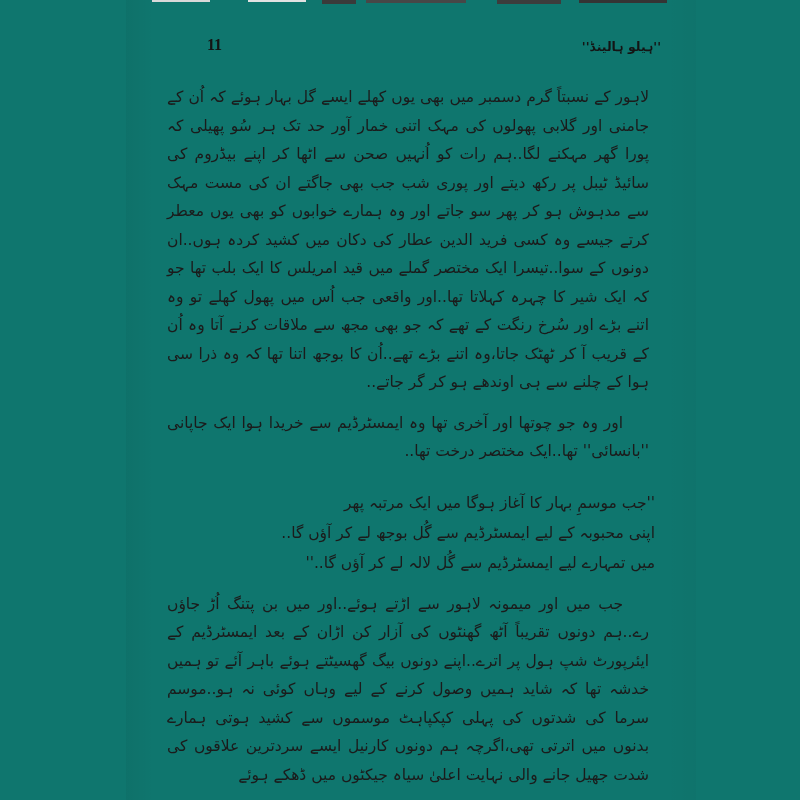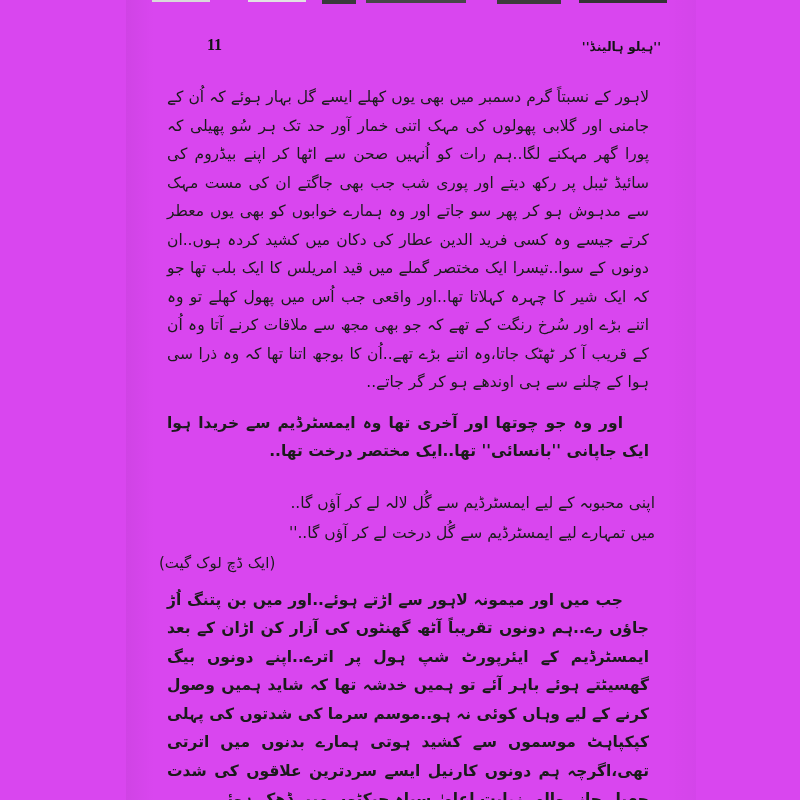--- a/index.html
+++ b/index.html
@@ -3,21 +3,21 @@
 <meta charset="utf-8">
 <style>
   html, body { margin:0; padding:0; }
   body {
     width:800px; height:800px;
     background:#fbfbfa;
     font-family:"DejaVu Sans", sans-serif;
   }
   .scan {
     position:relative; width:800px; height:800px;
-    background:#d946ef; overflow:hidden;
+    background:#0f766e; overflow:hidden;
   }
   
   .left-shade {
     position:absolute; left:126px; top:0; width:28px; height:800px;
     background:linear-gradient(to right, rgba(0,0,0,0.045), rgba(0,0,0,0));
   }
   .right-shade {
     position:absolute; left:666px; top:0; width:30px; height:800px;
     background:linear-gradient(to left, rgba(0,0,0,0.025), rgba(0,0,0,0));
   }
@@ -43,21 +43,21 @@
     direction:rtl; font-size:12.5px; font-weight:bold; color:#141414;
   }
 
   .text-column {
     position:absolute; top:71px; left:155px; width:506px;
     direction:rtl; unicode-bidi:embed;
     text-align:justify;
     font-size:15.5px; line-height:28.5px; color:#1b1b1b;
   }
   p.para { margin:12px; }
-  p.indent { text-indent:26px;font-weight:bold; }
+  p.indent { text-indent:26px; }
 
   .poem { margin:22px 6px 0 0; text-align:right; }
   .poem-line { line-height:30px; }
   .poem-attribution {
     margin-top:4px; text-align:left; padding-left:4px;
     font-size:15px; line-height:22px;
   }
   .closing { margin-top:6px; }
 </style>
 </head>
@@ -81,21 +81,21 @@
   </div>
 
   <div class="text-column" lang="ur" dir="rtl">
 
     <p class="para">لاہور کے نسبتاً گرم دسمبر میں بھی یوں کھلے ایسے گل بہار ہوئے کہ اُن کے جامنی اور گلابی پھولوں کی مہک اتنی خمار آور حد تک ہر سُو پھیلی کہ پورا گھر مہکنے لگا..ہم رات کو اُنہیں صحن سے اٹھا کر اپنے بیڈروم کی سائیڈ ٹیبل پر رکھ دیتے اور پوری شب جب بھی جاگتے ان کی مست مہک سے مدہوش ہو کر پھر سو جاتے اور وہ ہمارے خوابوں کو بھی یوں معطر کرتے جیسے وہ کسی فرید الدین عطار کی دکان میں کشید کردہ ہوں..ان دونوں کے سوا..تیسرا ایک مختصر گملے میں قید امریلس کا ایک بلب تھا جو کہ ایک شیر کا چہرہ کہلاتا تھا..اور واقعی جب اُس میں پھول کھلے تو وہ اتنے بڑے اور سُرخ رنگت کے تھے کہ جو بھی مجھ سے ملاقات کرنے آتا وہ اُن کے قریب آ کر ٹھٹک جاتا،وہ اتنے بڑے تھے..اُن کا بوجھ اتنا تھا کہ وہ ذرا سی ہوا کے چلنے سے ہی اوندھے ہو کر گر جاتے..</p>
 
     <p class="para indent">اور وہ جو چوتھا اور آخری تھا وہ ایمسٹرڈیم سے خریدا ہوا ایک جاپانی ''بانسائی'' تھا..ایک مختصر درخت تھا..</p>
 
 
     <div class="poem">
-      <div class="poem-line">اپنی محبوبہ کے لیے ایمسٹرڈیم سے گُل لالہ لے کر آؤں گا..</div>
-      <div class="poem-line">میں تمہارے لیے ایمسٹرڈیم سے گُل درخت لے کر آؤں گا..''</div>
-      <div class="poem-attribution">(ایک ڈچ لوک گیت)</div>
+      <div class="poem-line">''جب موسمِ بہار کا آغاز ہوگا میں ایک مرتبہ پھر</div>
+      <div class="poem-line">اپنی محبوبہ کے لیے ایمسٹرڈیم سے گُل بوجھ لے کر آؤں گا..</div>
+      <div class="poem-line">میں تمہارے لیے ایمسٹرڈیم سے گُل لالہ لے کر آؤں گا..''</div>
     </div>
 
     <p class="para indent closing">جب میں اور میمونہ لاہور سے اڑتے ہوئے..اور میں بن پتنگ اُڑ جاؤں رے..ہم دونوں تقریباً آٹھ گھنٹوں کی آزار کن اڑان کے بعد ایمسٹرڈیم کے ایئرپورٹ شپ ہول پر اترے..اپنے دونوں بیگ گھسیٹتے ہوئے باہر آئے تو ہمیں خدشہ تھا کہ شاید ہمیں وصول کرنے کے لیے وہاں کوئی نہ ہو..موسم سرما کی شدتوں کی پہلی کپکپاہٹ موسموں سے کشید ہوتی ہمارے بدنوں میں اترتی تھی،اگرچہ ہم دونوں کارنیل ایسے سردترین علاقوں کی شدت جھیل جانے والی نہایت اعلیٰ سیاہ جیکٹوں میں ڈھکے ہوئے</p>
 
   </div>
 </div>
 
 </body></html>

